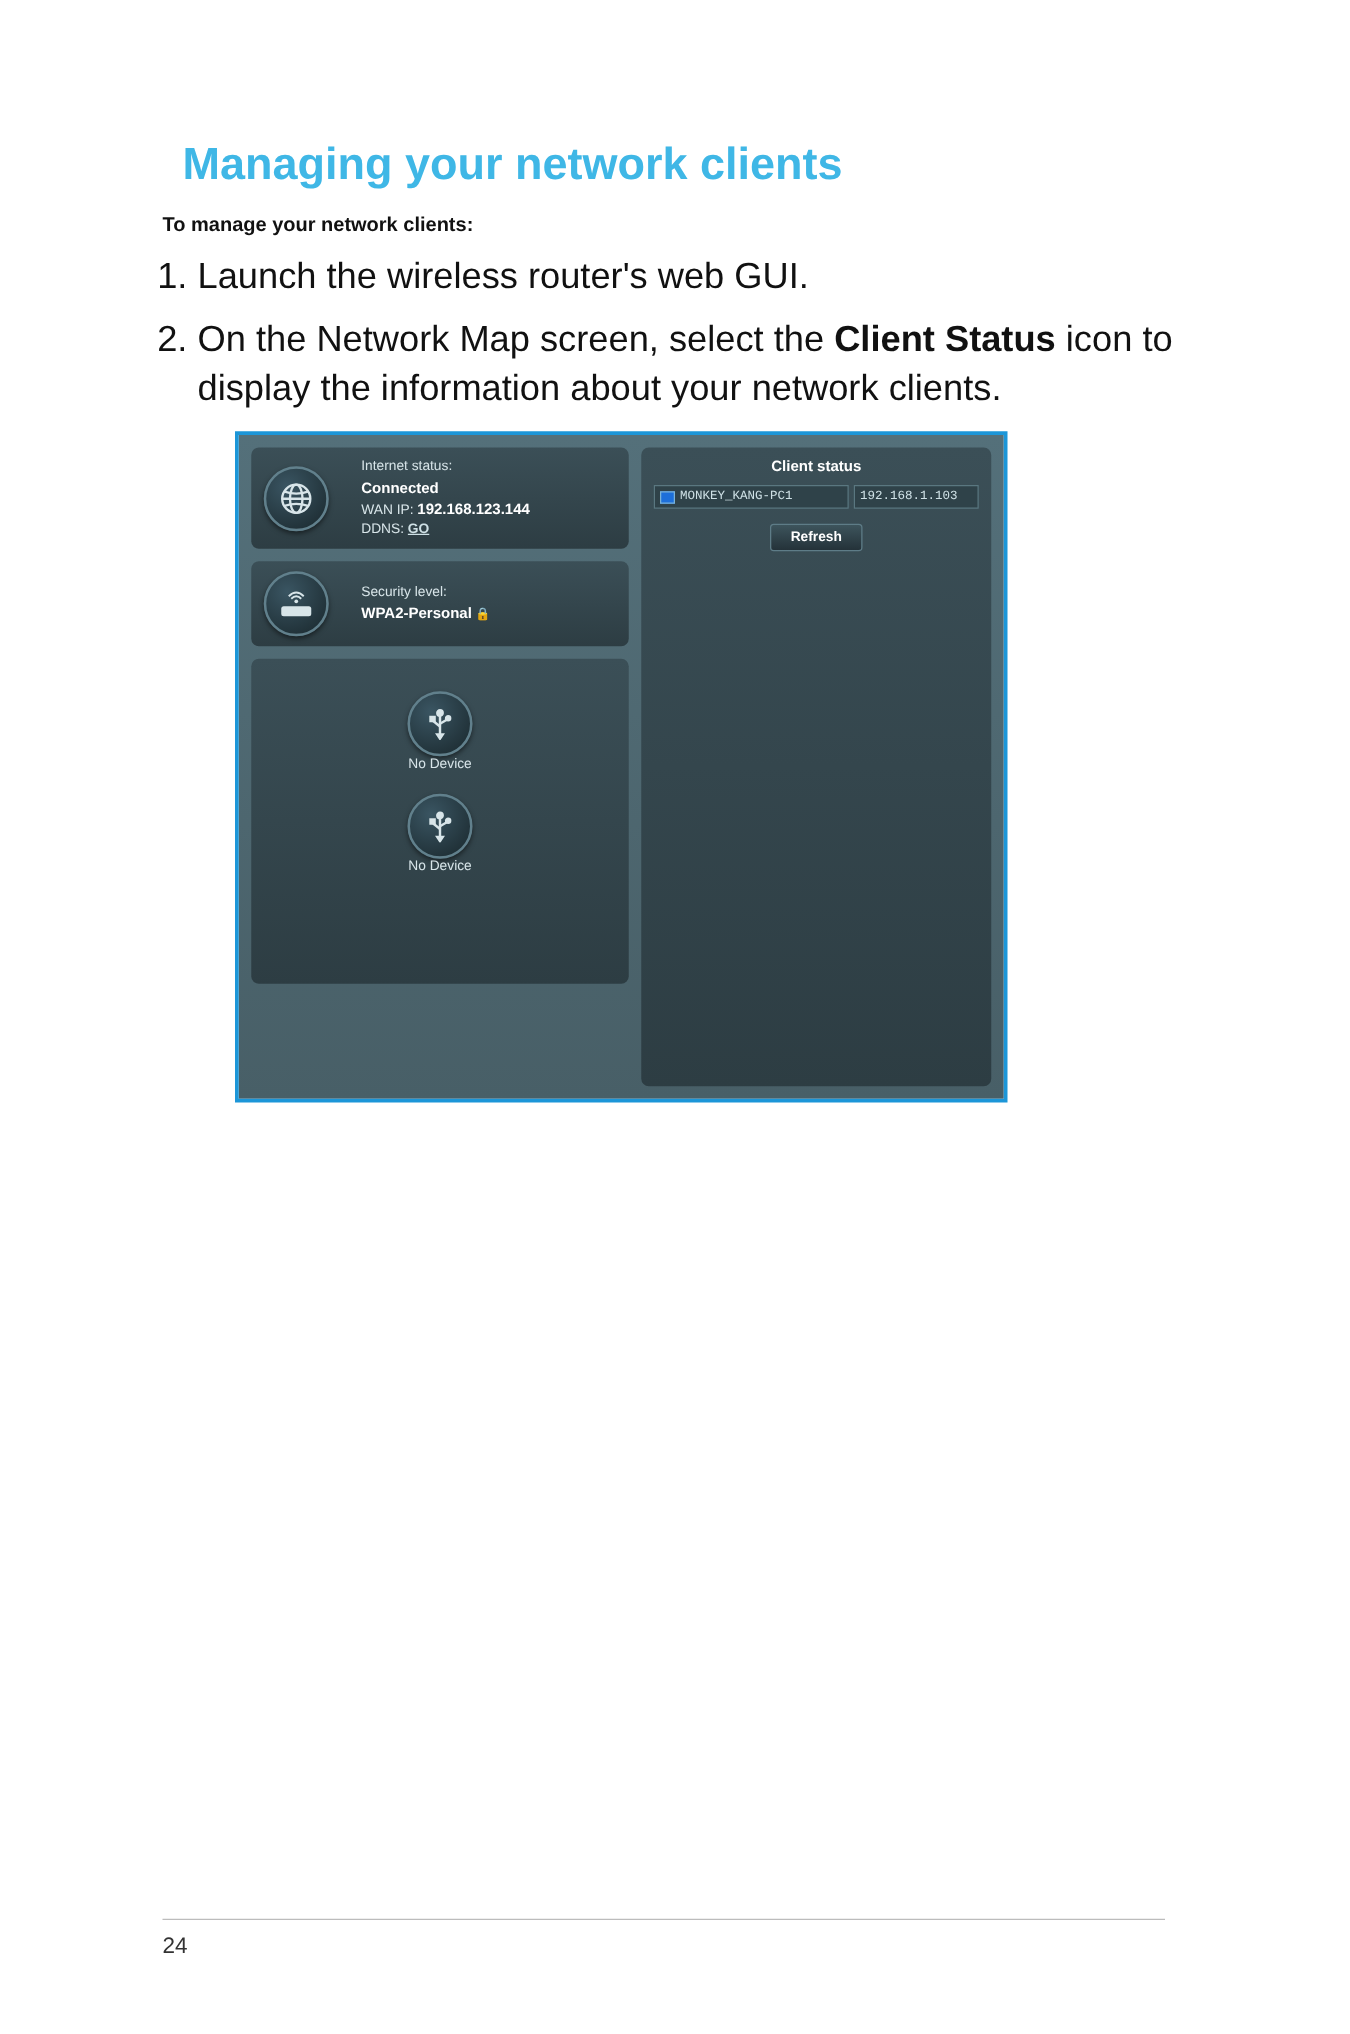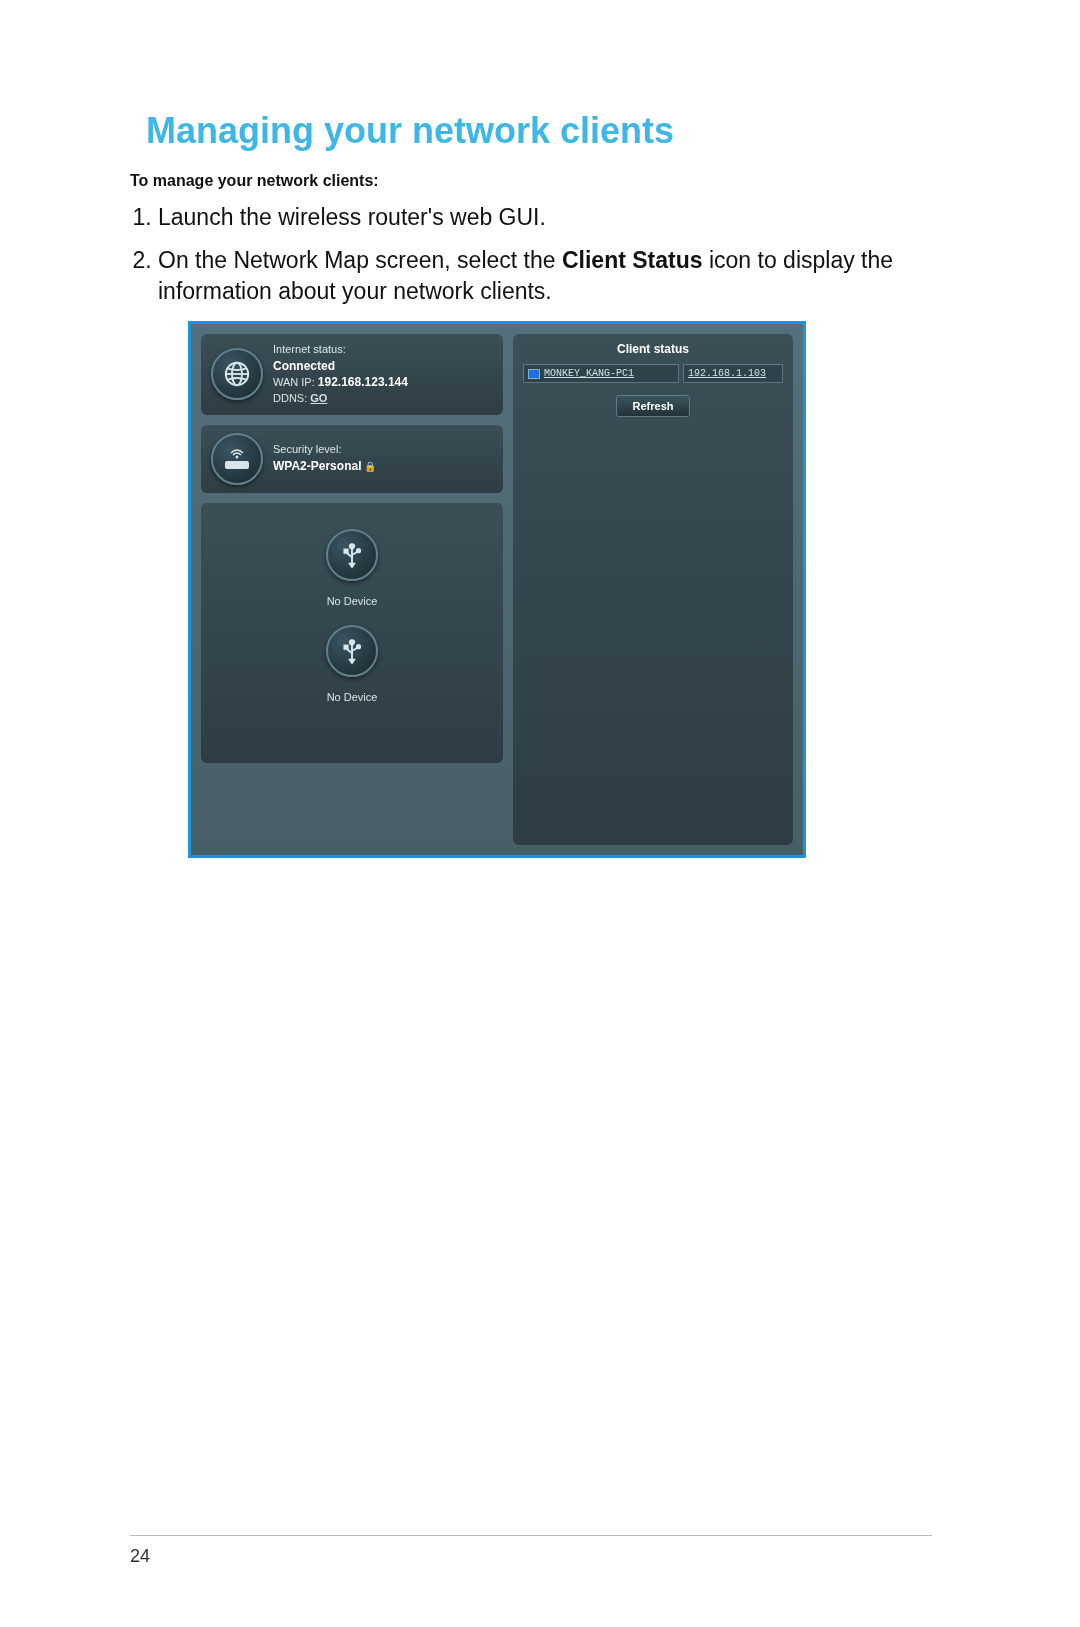--- a/index.html
+++ b/index.html
@@ -20,21 +20,21 @@
       margin-bottom: 20px;
       margin-left: 16px;
     }
     .sub-heading {
       color: #111;
       font-size: 16px;
       font-weight: 700;
       margin-bottom: 12px;
     }
     .steps {
-      font-size: 23px;
+      font-size: 29px;
       color: #111;
       line-height: 1.35;
       margin-bottom: 14px;
       padding-left: 28px;
     }
     .steps li {
       margin-bottom: 12px;
     }
     .bold { font-weight: 700; }
     .screenshot-box {
@@ -54,21 +54,21 @@
       flex-direction: column;
       gap: 10px;
     }
     .card {
       background: linear-gradient(#3b4f57, #2d3d43);
       border-radius: 6px;
       padding: 8px 10px;
       color: #d8e5e9;
       display: flex;
       align-items: center;
-      gap: 10px;
+      gap: 26px;
     }
     .card-text { flex: 1; font-size: 11px; line-height: 1.4; }
     .card-text .bold-white { font-weight: 700; color: #fff; font-size: 12px; }
     .card-text a { color: #cfe1e6; text-decoration: underline; font-weight: 700; }
     .icon-circle {
       width: 52px; height: 52px;
       border-radius: 50%;
       background: radial-gradient(circle at 35% 30%, #3a5562, #19272c);
       border: 2px solid #61808c;
       display: flex;
@@ -96,21 +96,21 @@
       justify-content: flex-start;
       padding-top: 26px;
       gap: 18px;
       color: #d8e5e9;
       font-size: 11px;
     }
     .device-card .stack {
       display: flex;
       flex-direction: column;
       align-items: center;
-      gap: 14px;
+      gap: 0;
     }
     .device-card .bold-white { color: #fff; font-weight: 700; }
     .netmap-right {
       flex: 1;
       border-radius: 6px;
       background: linear-gradient(#3b4f57, #2d3d43);
       padding: 8px 10px;
       color: #d8e5e9;
       display: flex;
       flex-direction: column;
@@ -132,21 +132,20 @@
       flex: 1;
       border: 1px solid #5a7780;
       background: #2f4249;
       font-size: 10px;
       font-family: "Courier New", monospace;
       color: #cfe1e6;
       padding: 3px 4px;
       display: flex;
       align-items: flex-end;
       gap: 4px;
-      text-decoration: underline;
     }
     .client-cell:last-child { flex: 0 0 100px; }
     .refresh-btn {
       background: linear-gradient(#3d545c, #243239);
       border: 1px solid #5e7c87;
       color: #fff;
       font-size: 11px;
       font-weight: 700;
       padding: 4px 16px;
       border-radius: 3px;

